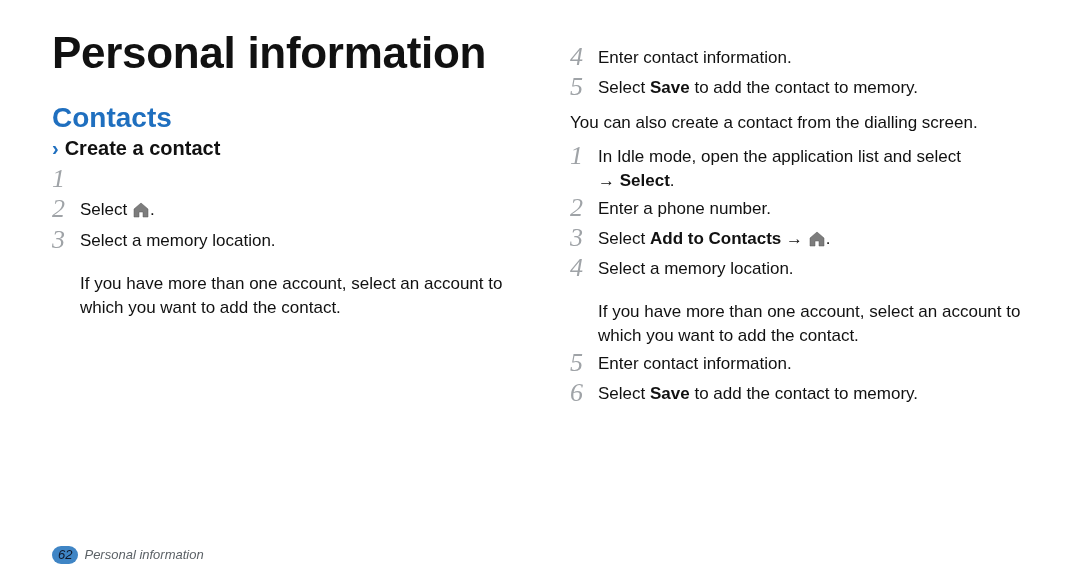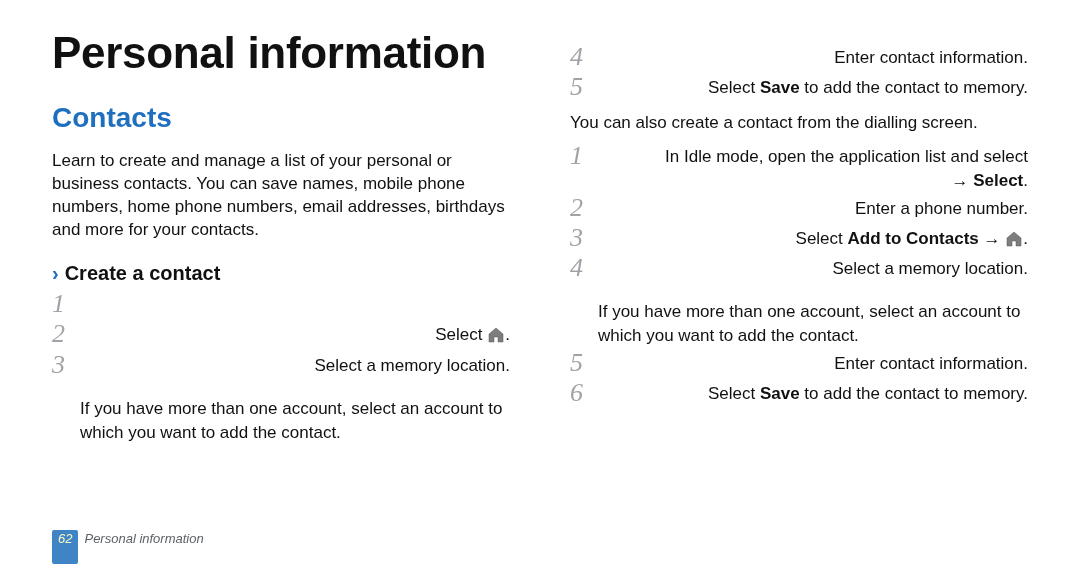--- a/index.html
+++ b/index.html
@@ -1,45 +1,44 @@
 <!DOCTYPE html>
 <html><head>
 <meta charset="utf-8">
 <style>
 html,body{margin:0;padding:0;width:1080px;height:586px;font-family:"Segoe UI",Arial,sans-serif;color:#111;background:#fff;}
 .page{position:relative;width:1080px;height:586px;box-sizing:border-box;padding:30px 52px 8px 52px;}
 .cols{display:flex;gap:60px;}
 .col{flex:1;min-width:0;}
 .title{font-size:44px;font-weight:700;letter-spacing:-0.3px;margin:0 0 26px 0;line-height:1.05;}
-.section-head{color:#1f6fbf;font-size:28px;font-weight:700;margin:0 0 16px 0;}
+.section-head{color:#1f6fbf;font-size:28px;font-weight:700;margin:0 0 3px 0;}
 .body-text{font-size:17px;line-height:1.35;margin:0 0 20px 0;}
 .sub-head{font-size:20px;font-weight:700;margin:0 0 8px 0;}
 .sub-head .chev{color:#1f6fbf;margin-right:6px;}
 .steps{list-style:none;padding:0;margin:0 0 10px 0;}
 .steps li{display:flex;align-items:flex-start;font-size:17px;line-height:1.4;margin-bottom:4px;}
 .num{font-family:Georgia,"Times New Roman",serif;font-style:italic;color:#9fa3a7;font-size:26px;width:28px;flex-shrink:0;line-height:1;position:relative;top:-2px;}
-.step-body{flex:1;text-align:right;}
+.step-body{flex:1;}
 .indent{margin-left:28px;font-size:17px;line-height:1.4;margin-bottom:4px;}
 .house{display:inline-block;vertical-align:-3px;}
 .footer{position:absolute;left:52px;bottom:22px;font-size:13px;font-style:italic;color:#5b6166;}
-.footer .pg{display:inline-block;background:#3f85c5;color:#fef9c3;font-style:italic;font-size:13px;padding:0 6px;border-radius:2px;margin-right:6px;line-height:18px;height:34px;}
+.footer .pg{display:inline-block;background:#3f85c5;color:#0f172a;font-style:italic;font-size:13px;padding:0 6px;border-radius:9px;margin-right:6px;line-height:18px;height:18px;}
 b{font-weight:700;}
 .col-right{padding-top:16px;}
 </style>
 </head>
 <body>
 
 <div class="page">
   <div class="cols">
 
     <div class="col">
       <h1 class="title">Personal information</h1>
 
       <h2 class="section-head">Contacts</h2>
-      <p class="body-text">Learn to create and manage a list of your personal or business contacts. You can save names, mobile phone numbers, home phone numbers, email addresses, birthdays and more for your contacts.</p>
 
       <h3 class="sub-head">
         <span class="chev">›</span><span>Create a contact</span>
       </h3>
 
       <ol class="steps">
         <li>
           <span class="num">1</span>
         </li>
         <li>

